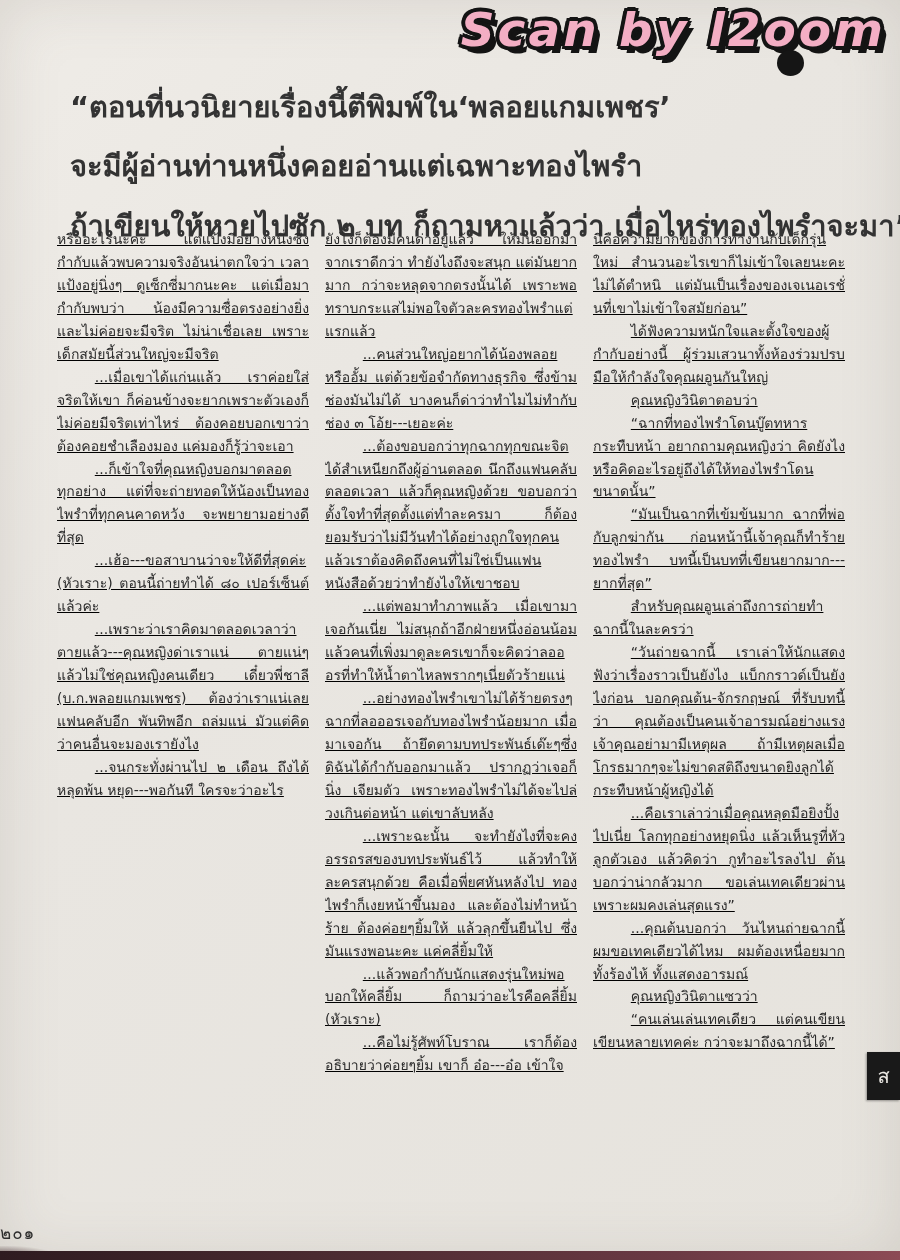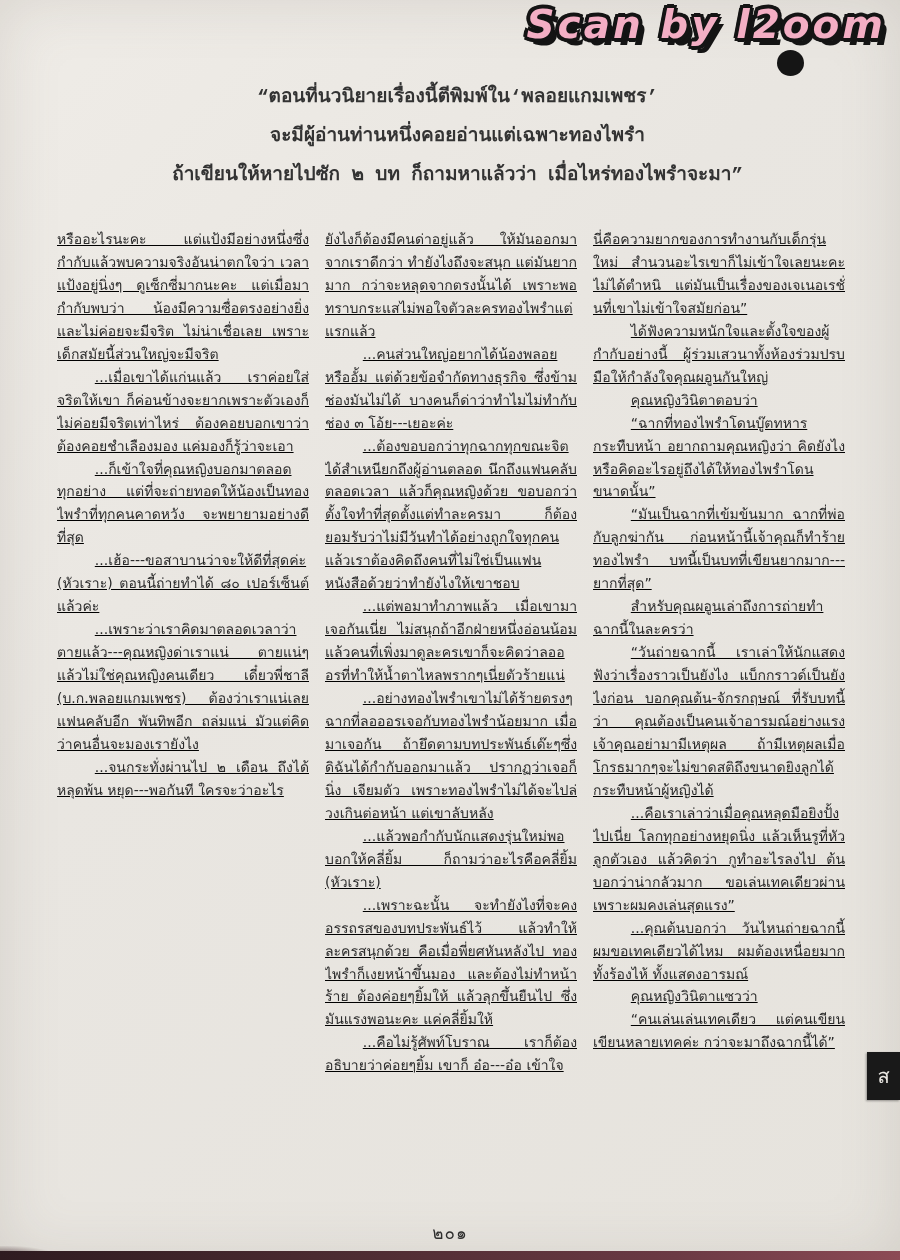--- a/index.html
+++ b/index.html
@@ -18,58 +18,58 @@
     position:absolute;left:0;right:0;bottom:0;height:9px;
     background:linear-gradient(to right,#2e1b20 0%,#4a2a30 35%,#6b3a44 75%,#8c4a55 100%);
   }
   .corner-blob{
     position:absolute;left:0;bottom:0;width:60px;height:14px;
     background:radial-gradient(ellipse at left bottom,#3a2026 0%,rgba(58,32,38,0) 75%);
   }
   
   .watermark{
     position:absolute;top:2px;right:14px;
-    font-size:39px;font-weight:bold;font-style:italic;letter-spacing:3px;
+    font-size:47px;font-weight:bold;font-style:italic;letter-spacing:3px;
     color:#f3aec4;
     text-shadow:
       -3px -3px 0 #141414, 3px -3px 0 #141414,
       -3px  3px 0 #141414, 3px  3px 0 #141414,
       -4px  0   0 #141414, 4px  0   0 #141414,
        0   -4px 0 #141414, 0    4px 0 #141414,
        6px  7px 0 #141414;
     white-space:nowrap;
   }
   
   .artifact-dot{
     position:absolute;left:777px;top:50px;width:27px;height:26px;
     background:#151515;border-radius:50%;
   }
   
   .quote{
     position:absolute;left:70px;right:55px;top:78px;
-    text-align:center;color:#333;font-weight:bold;
-    font-size:19px;line-height:2.05;font-family:Liberation Mono, monospace;
+    text-align:left;color:#333;font-weight:bold;
+    font-size:29px;line-height:2.05;
   }
   .quote .qline{white-space:nowrap;}
   
   .columns{
     position:absolute;left:57px;top:228px;width:788px;height:990px;
     display:flex;gap:16px;text-decoration:underline;
   }
   .col{
     width:252px;flex:0 0 252px;overflow:hidden;
     color:#2b2b2b;font-size:14px;line-height:1.64;
     text-align:justify;
   }
   .col p{margin:0;text-indent:2.7em;word-break:break-word;}
   .col p.cont{text-indent:0;}
   
   .page-number{
     position:absolute;left:0;right:0;bottom:14px;
-    text-align:center;color:#2e2e2e;font-size:17px;letter-spacing:1px;
+    color:#2e2e2e;font-size:17px;letter-spacing:1px;
   }
   
   .side-tab{
     position:absolute;right:0;top:1052px;width:33px;height:48px;
     background:#191919;color:#ece9e4;
     display:flex;align-items:center;justify-content:center;
     font-size:20px;
     box-shadow:-1px 1px 2px rgba(0,0,0,.35);
   }
 </style>
@@ -98,22 +98,22 @@
       <p>...เพราะว่าเราคิดมาตลอดเวลาว่าตายแล้ว---คุณหญิงด่าเราแน่ ตายแน่ๆ แล้วไม่ใช่คุณหญิงคนเดียว เดี๋ยวพี่ชาลี (บ.ก.พลอยแกมเพชร) ต้องว่าเราแน่เลย แฟนคลับอีก พันทิพอีก ถล่มแน่ มัวแต่คิดว่าคนอื่นจะมองเรายังไง</p>
       <p>...จนกระทั่งผ่านไป ๒ เดือน ถึงได้หลุดพ้น หยุด---พอกันที ใครจะว่าอะไร</p>
     </div>
 
     <div class="col">
       <p class="cont">ยังไงก็ต้องมีคนด่าอยู่แล้ว ให้มันออกมาจากเราดีกว่า ทำยังไงถึงจะสนุก แต่มันยากมาก กว่าจะหลุดจากตรงนั้นได้ เพราะพอทราบกระแสไม่พอใจตัวละครทองไพรำแต่แรกแล้ว</p>
       <p>...คนส่วนใหญ่อยากได้น้องพลอยหรืออั้ม แต่ด้วยข้อจำกัดทางธุรกิจ ซึ่งข้ามช่องมันไม่ได้ บางคนก็ด่าว่าทำไมไม่ทำกับช่อง ๓ โอ้ย---เยอะค่ะ</p>
       <p>...ต้องขอบอกว่าทุกฉากทุกขณะจิตได้สำเหนียกถึงผู้อ่านตลอด นึกถึงแฟนคลับตลอดเวลา แล้วก็คุณหญิงด้วย ขอบอกว่าตั้งใจทำที่สุดตั้งแต่ทำละครมา ก็ต้องยอมรับว่าไม่มีวันทำได้อย่างถูกใจทุกคน แล้วเราต้องคิดถึงคนที่ไม่ใช่เป็นแฟนหนังสือด้วยว่าทำยังไงให้เขาชอบ</p>
       <p>...แต่พอมาทำภาพแล้ว เมื่อเขามาเจอกันเนี่ย ไม่สนุกถ้าอีกฝ่ายหนึ่งอ่อนน้อม แล้วคนที่เพิ่งมาดูละครเขาก็จะคิดว่าลอออรที่ทำให้น้ำตาไหลพรากๆเนี่ยตัวร้ายแน่</p>
       <p>...อย่างทองไพรำเขาไม่ได้ร้ายตรงๆ ฉากที่ลอออรเจอกับทองไพรำน้อยมาก เมื่อมาเจอกัน ถ้ายึดตามบทประพันธ์เด๊ะๆซึ่งดิฉันได้กำกับออกมาแล้ว ปรากฏว่าเจอก็นิ่ง เจียมตัว เพราะทองไพรำไม่ได้จะไปล่วงเกินต่อหน้า แต่เขาลับหลัง</p>
+      <p>...เพราะฉะนั้น จะทำยังไงที่จะคงอรรถรสของบทประพันธ์ไว้ แล้วทำให้ละครสนุกด้วย คือเมื่อพี่ยศหันหลังไป ทองไพรำก็เงยหน้าขึ้นมอง และต้องไม่ทำหน้าร้าย ต้องค่อยๆยิ้มให้ แล้วลุกขึ้นยืนไป ซึ่งมันแรงพอนะคะ แค่คลี่ยิ้มให้</p>
       <p>...แล้วพอกำกับนักแสดงรุ่นใหม่พอบอกให้คลี่ยิ้ม ก็ถามว่าอะไรคือคลี่ยิ้ม (หัวเราะ)</p>
-      <p>...เพราะฉะนั้น จะทำยังไงที่จะคงอรรถรสของบทประพันธ์ไว้ แล้วทำให้ละครสนุกด้วย คือเมื่อพี่ยศหันหลังไป ทองไพรำก็เงยหน้าขึ้นมอง และต้องไม่ทำหน้าร้าย ต้องค่อยๆยิ้มให้ แล้วลุกขึ้นยืนไป ซึ่งมันแรงพอนะคะ แค่คลี่ยิ้มให้</p>
       <p>...คือไม่รู้ศัพท์โบราณ เราก็ต้องอธิบายว่าค่อยๆยิ้ม เขาก็ อ๋อ---อ๋อ เข้าใจ</p>
     </div>
 
     <div class="col">
       <p class="cont">นี่คือความยากของการทำงานกับเด็กรุ่นใหม่ สำนวนอะไรเขาก็ไม่เข้าใจเลยนะคะ ไม่ได้ตำหนิ แต่มันเป็นเรื่องของเจเนอเรชั่นที่เขาไม่เข้าใจสมัยก่อน”</p>
       <p>ได้ฟังความหนักใจและตั้งใจของผู้กำกับอย่างนี้ ผู้ร่วมเสวนาทั้งห้องร่วมปรบมือให้กำลังใจคุณผอูนกันใหญ่</p>
       <p>คุณหญิงวินิตาตอบว่า</p>
       <p>“ฉากที่ทองไพรำโดนบู๊ตทหารกระทืบหน้า อยากถามคุณหญิงว่า คิดยังไง หรือคิดอะไรอยู่ถึงได้ให้ทองไพรำโดนขนาดนั้น”</p>
       <p>“มันเป็นฉากที่เข้มข้นมาก ฉากที่พ่อกับลูกฆ่ากัน ก่อนหน้านี้เจ้าคุณก็ทำร้ายทองไพรำ บทนี้เป็นบทที่เขียนยากมาก---ยากที่สุด”</p>
       <p>สำหรับคุณผอูนเล่าถึงการถ่ายทำฉากนี้ในละครว่า</p>

